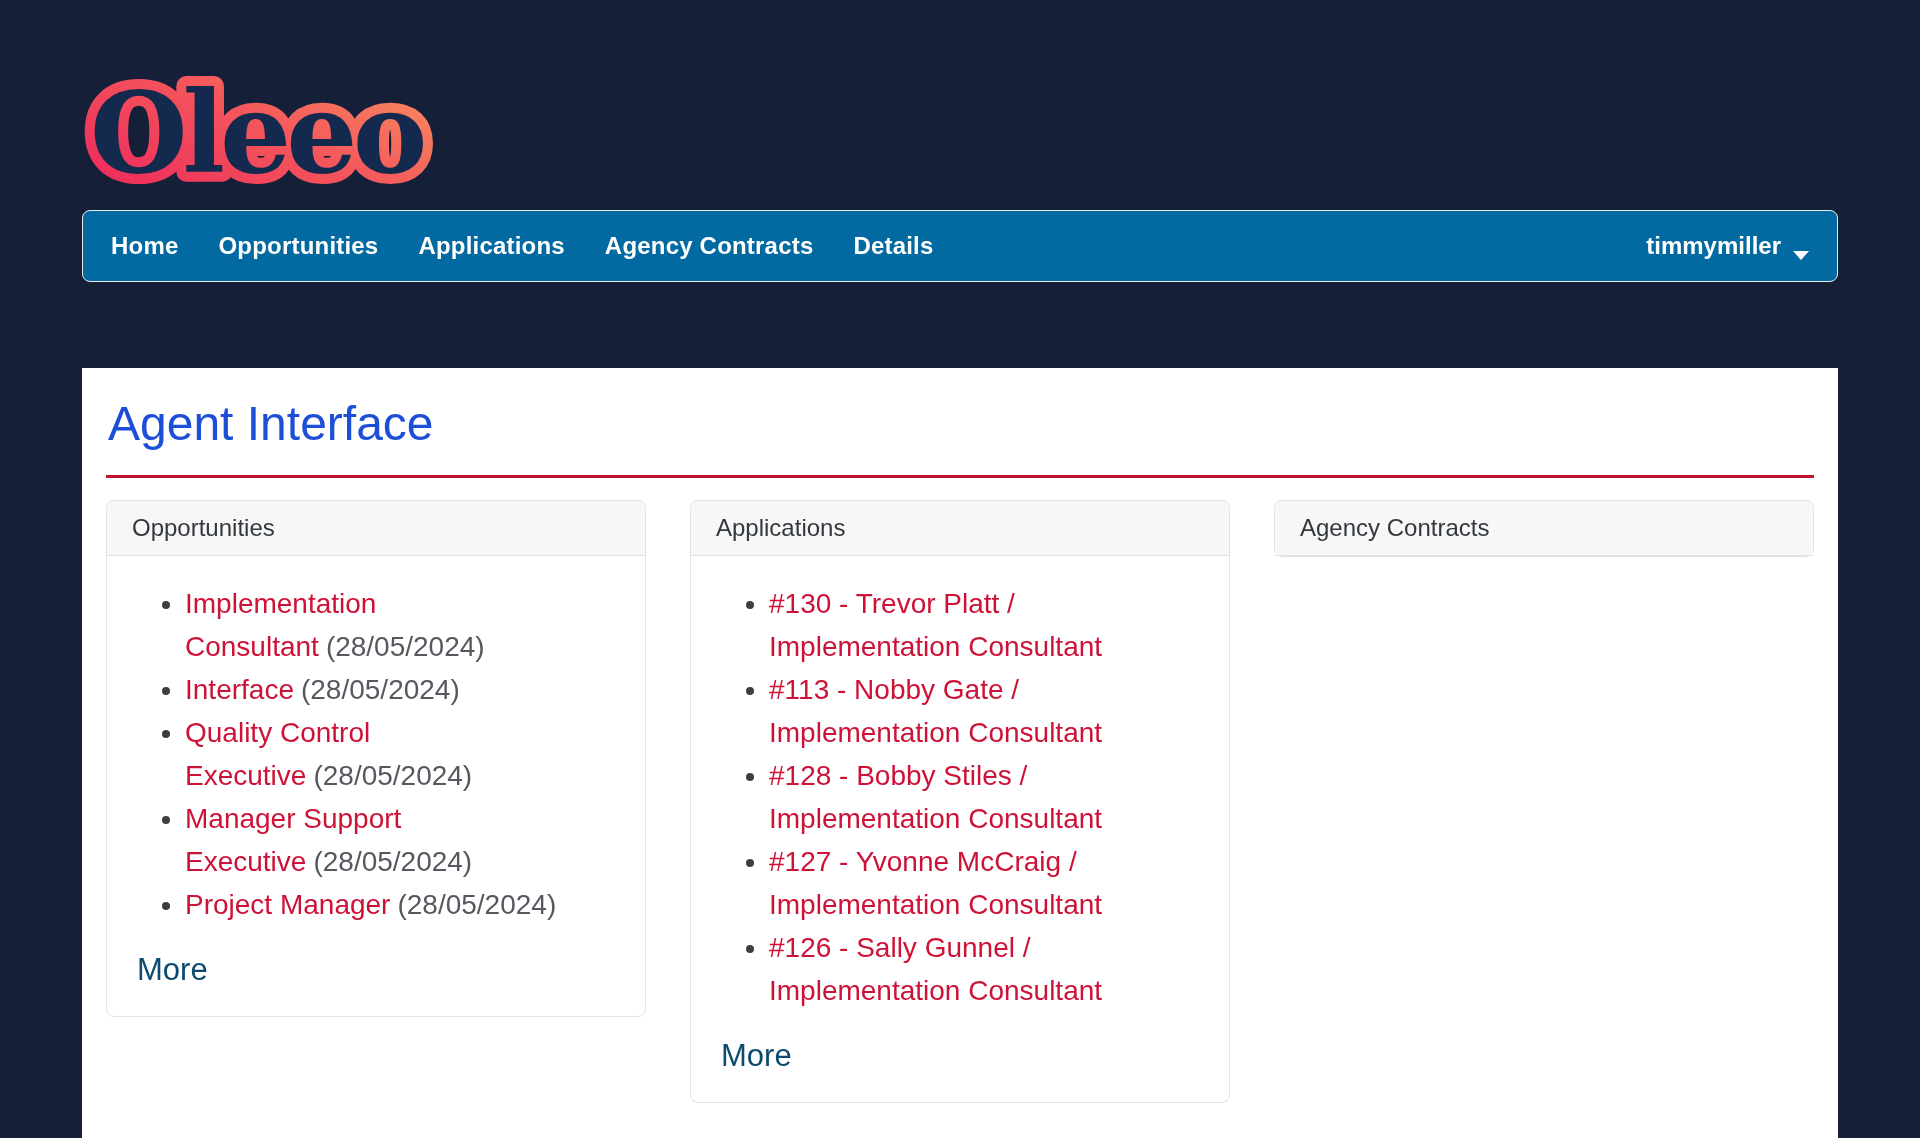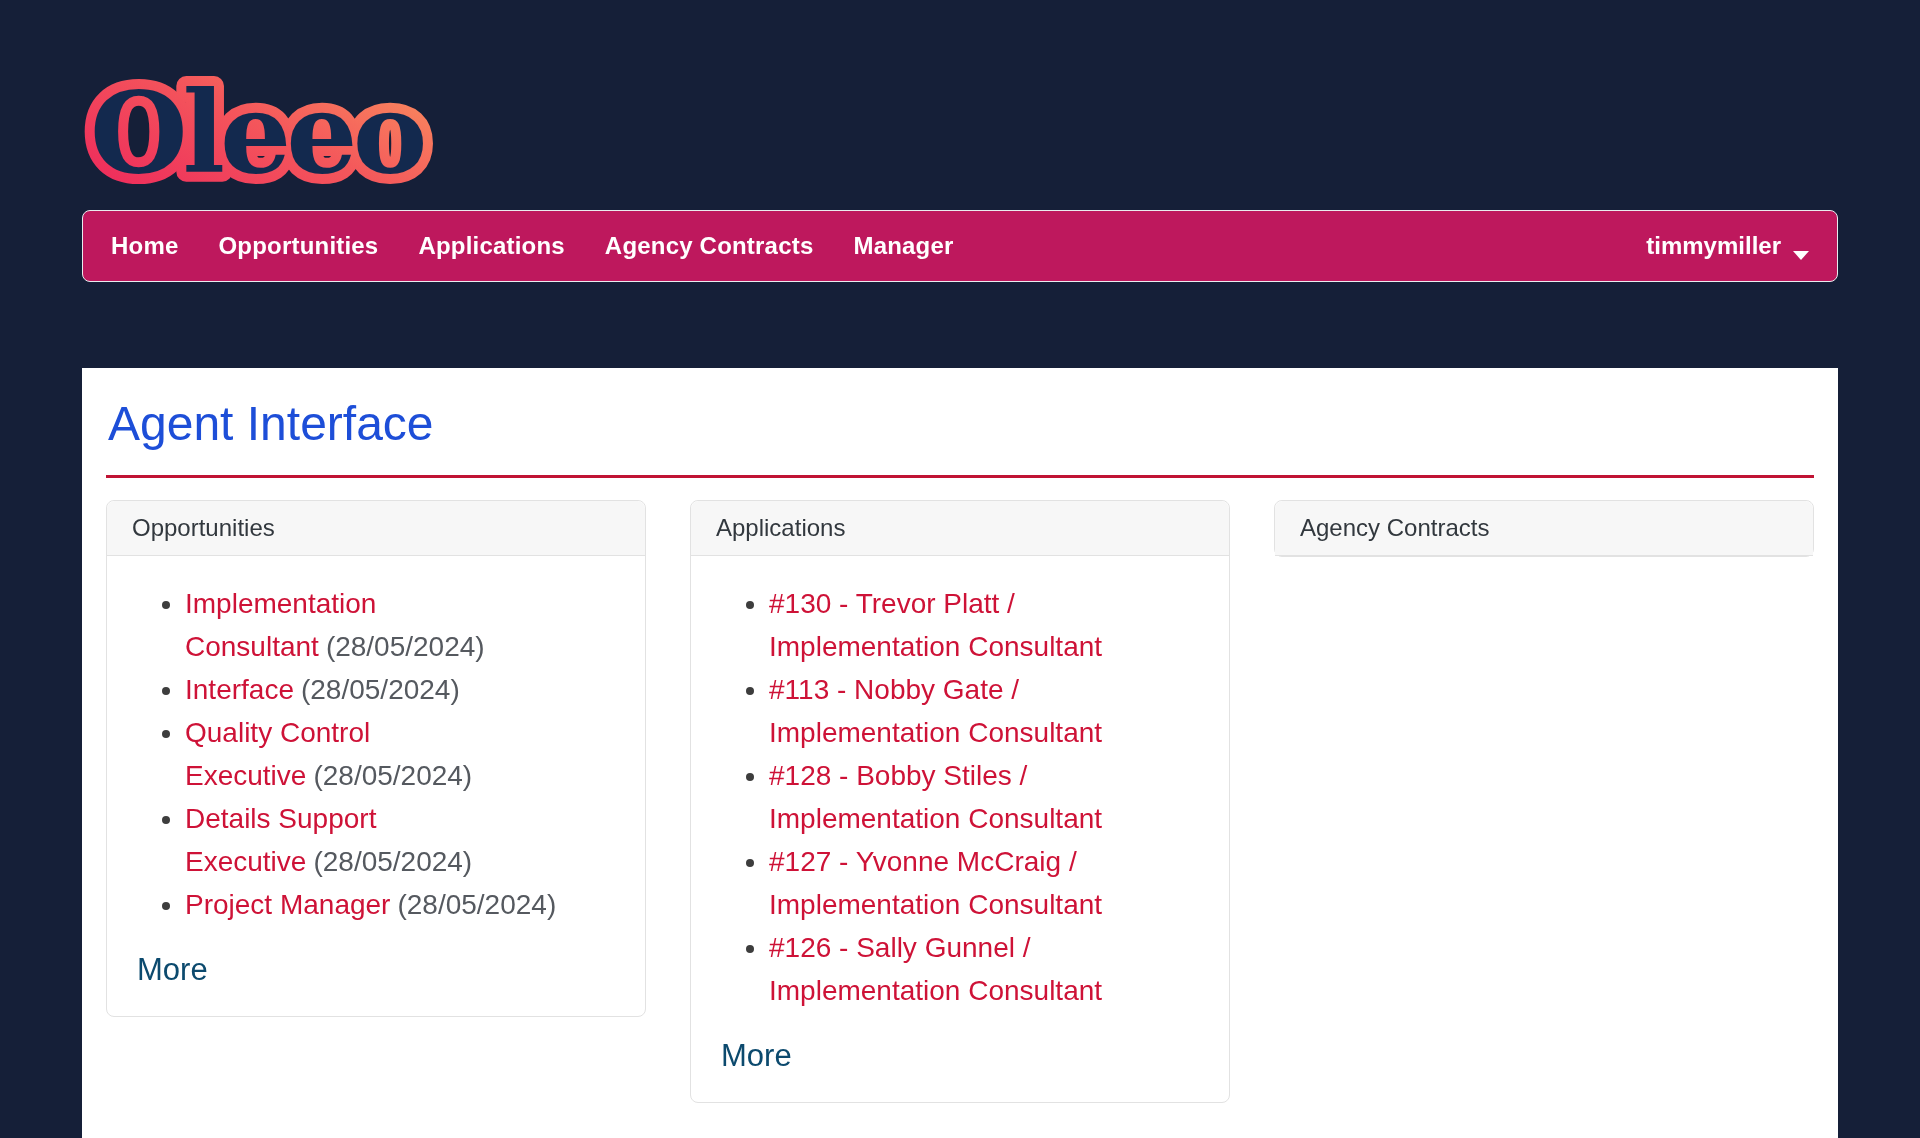--- a/index.html
+++ b/index.html
@@ -12,21 +12,21 @@
   }
   .container { width:1756px; margin:0 auto; }
 
   
   .logo-wrap { padding-top:50px; height:210px; }
 
   
   .navbar {
     margin-top:0px;
     height:72px;
-    background:#be185d;
+    background:#0369a1;
     border:1px solid #e9ecef;
     border-radius:8px;
     display:flex;
     align-items:center;
     padding:0 28px 0 8px;
   }
   .nav-link {
     color:#ffffff;
     font-size:24px;
     font-weight:bold;
@@ -140,21 +140,21 @@
       </defs>
       <text x="8" y="122" font-family="DejaVu Serif, serif" font-size="112" font-weight="bold" letter-spacing="-5" fill="#13294e" stroke="url(#logoGrad)" stroke-width="20" stroke-linejoin="round" paint-order="stroke fill">Oleeo</text>
     </svg>
   </div>
 
   <nav class="navbar">
     <a class="nav-link">Home</a>
     <a class="nav-link">Opportunities</a>
     <a class="nav-link">Applications</a>
     <a class="nav-link">Agency Contracts</a>
-    <a class="nav-link">Manager</a>
+    <a class="nav-link">Details</a>
     <div class="user-menu">
       <span>timmymiller</span>
       <span class="caret-down"></span>
     </div>
   </nav>
 
   <div class="main-card">
     <h1 class="page-title">Agent Interface</h1>
     <hr class="title-rule">
 
@@ -167,21 +167,21 @@
             <li>
               <a class="red-link">Implementation Consultant</a><span class="date">(28/05/2024)</span>
             </li>
             <li>
               <a class="red-link">Interface</a><span class="date">(28/05/2024)</span>
             </li>
             <li>
               <a class="red-link">Quality Control Executive</a><span class="date">(28/05/2024)</span>
             </li>
             <li>
-              <a class="red-link">Details Support Executive</a><span class="date">(28/05/2024)</span>
+              <a class="red-link">Manager Support Executive</a><span class="date">(28/05/2024)</span>
             </li>
             <li>
               <a class="red-link">Project Manager</a><span class="date">(28/05/2024)</span>
             </li>
           </ul>
           <a class="more-link">More</a>
         </div>
       </div>
 
       <div class="panel">

